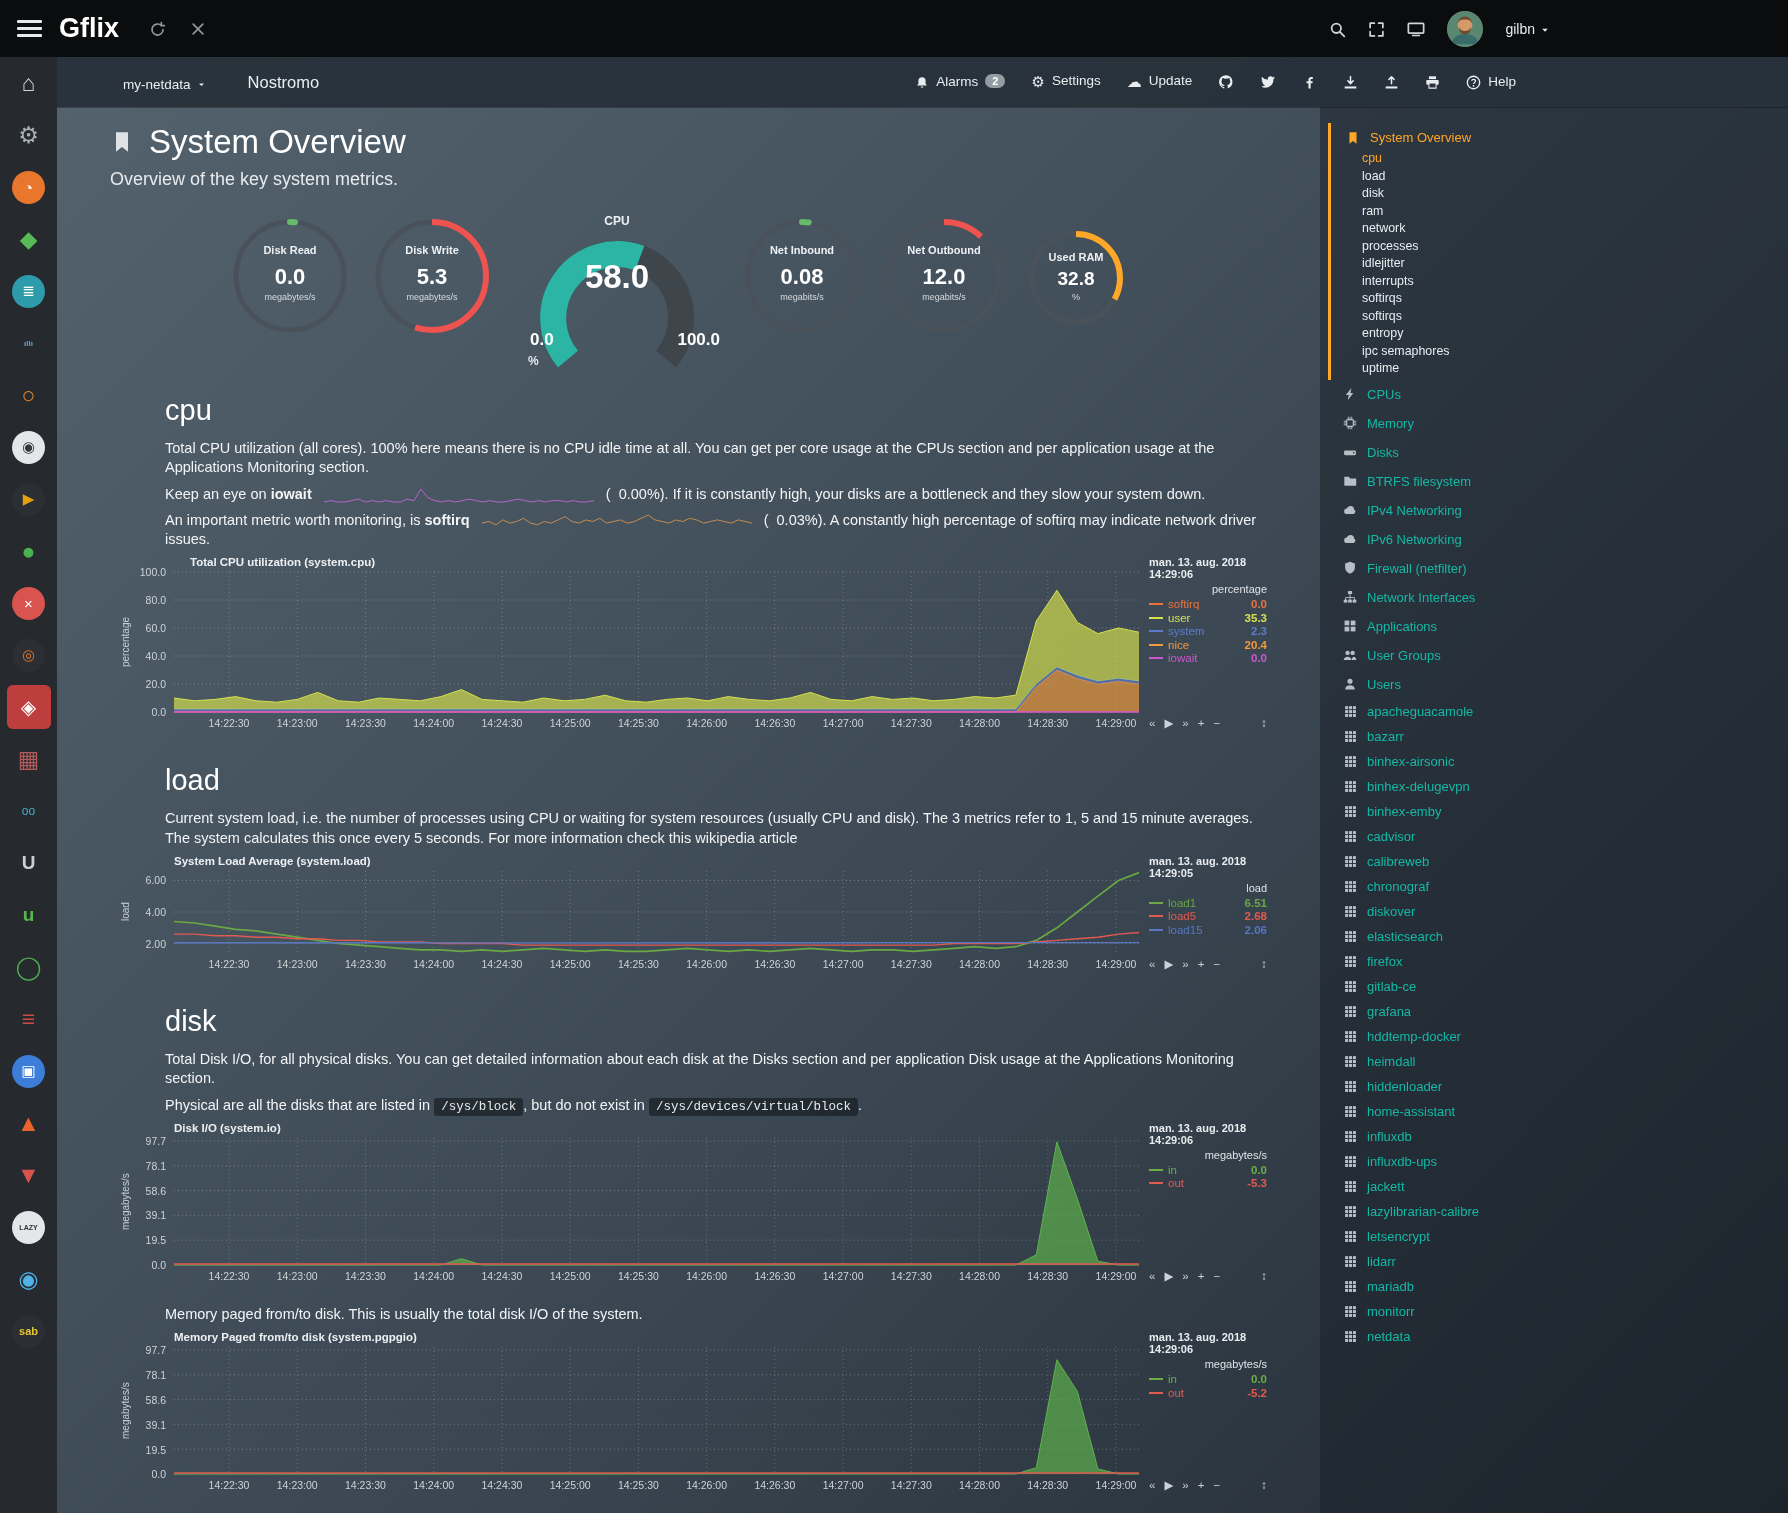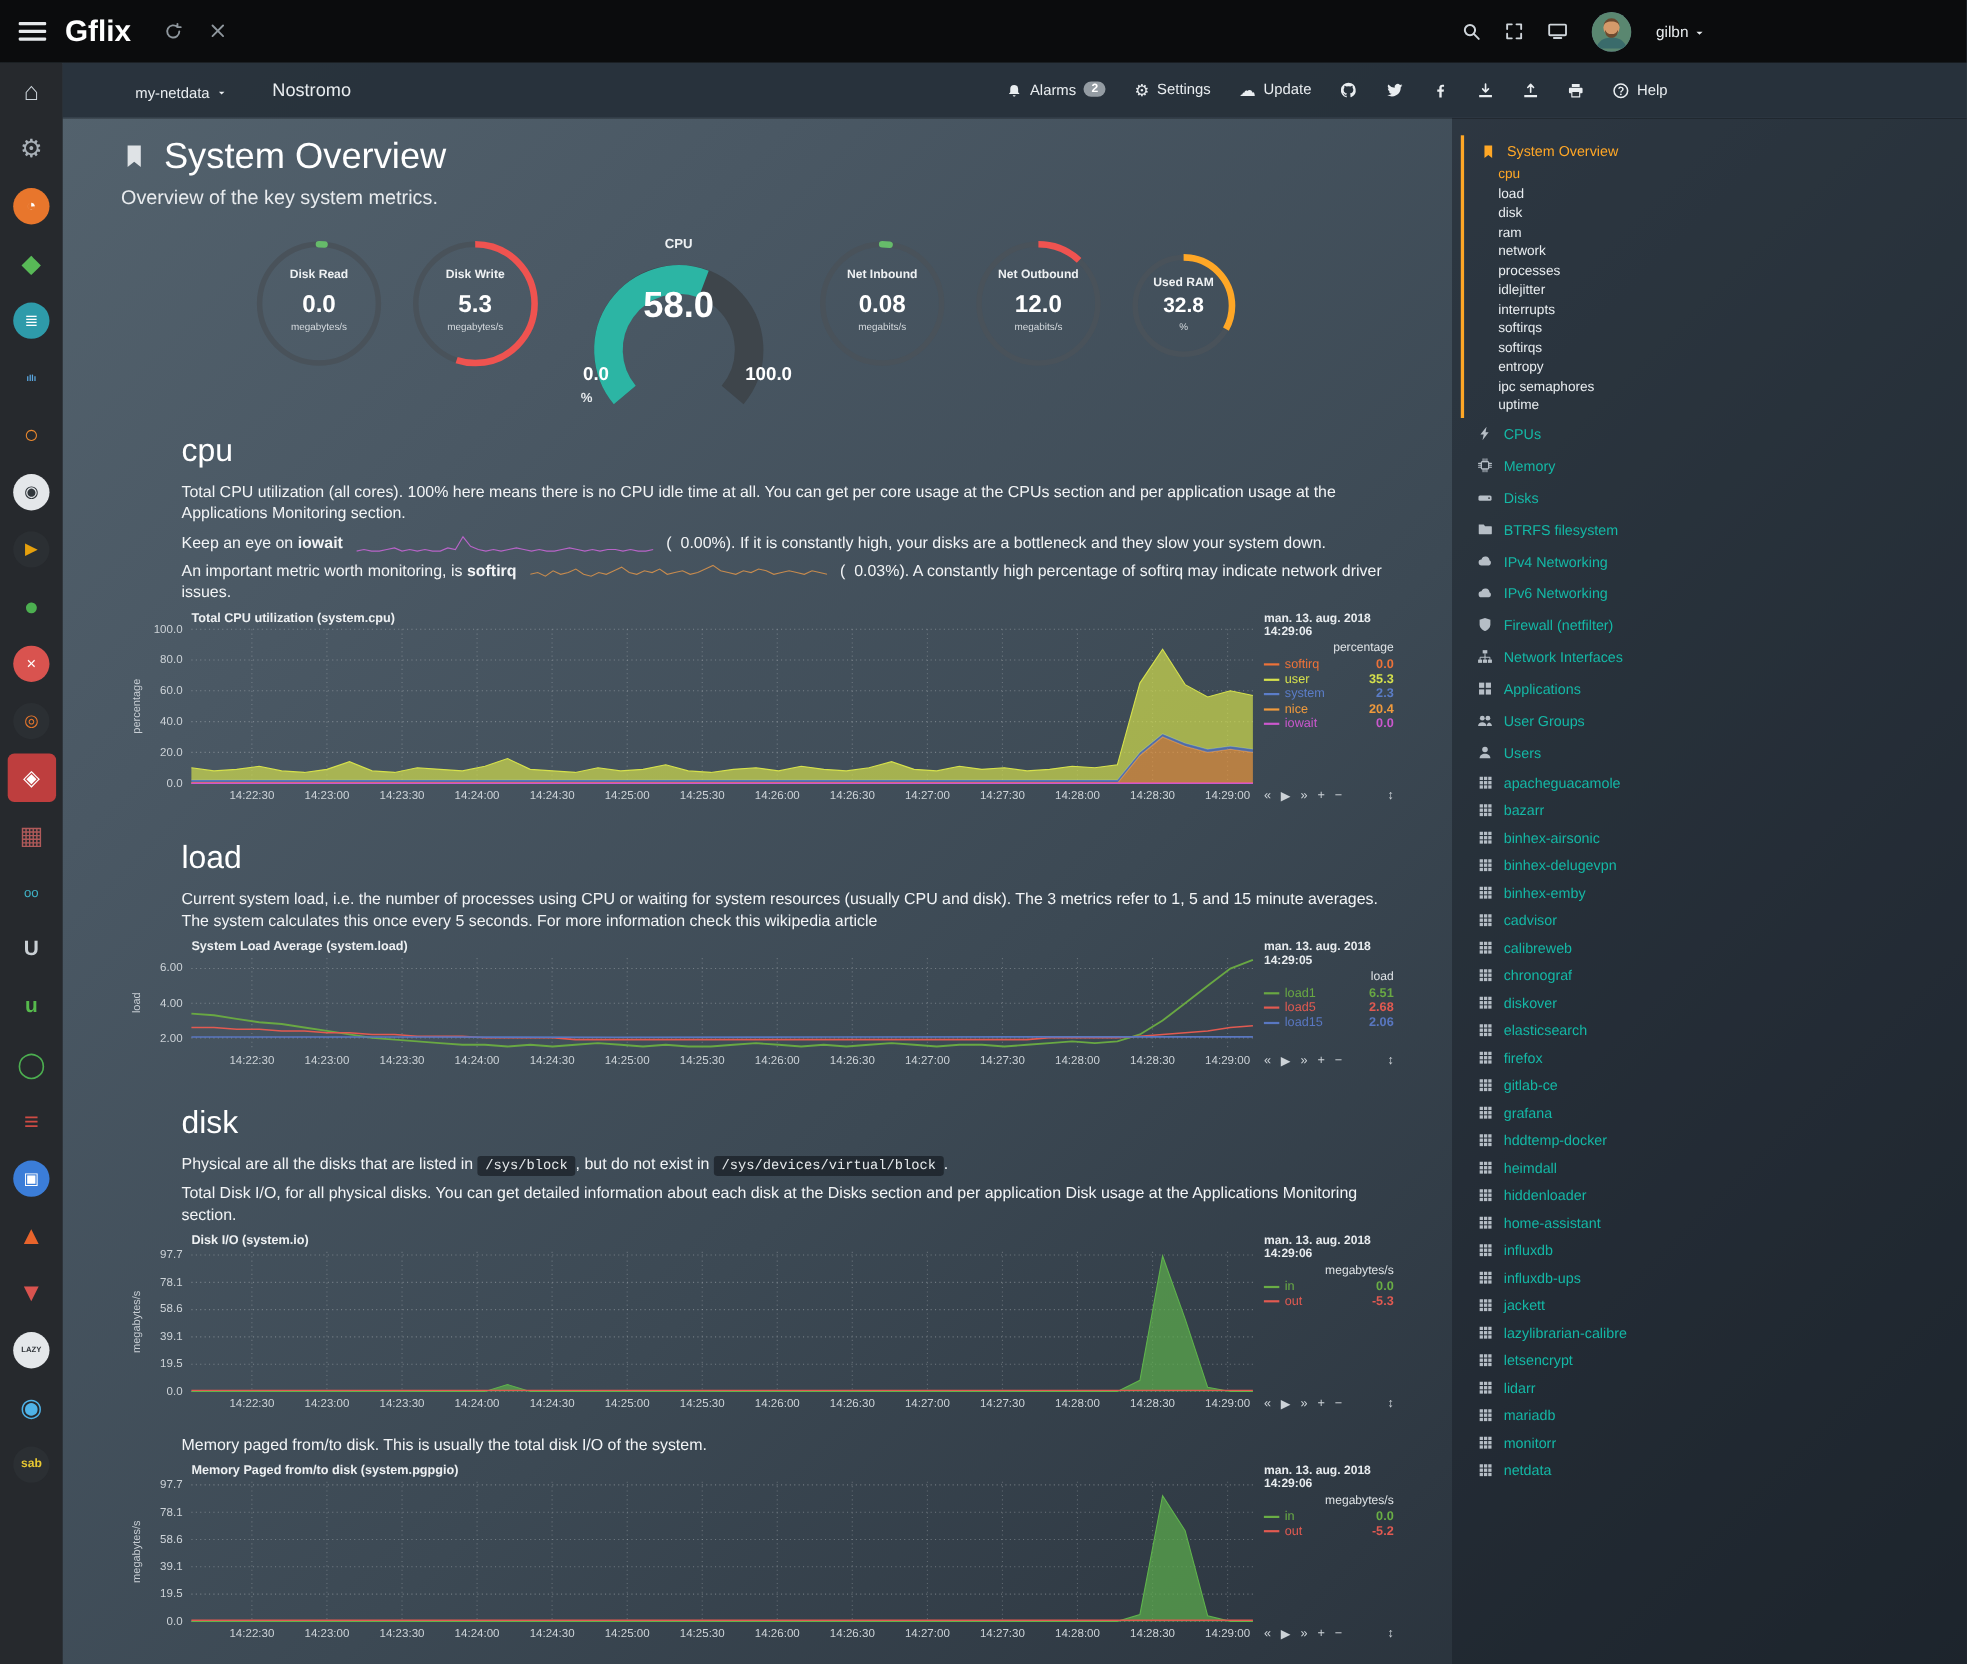--- a/index.html
+++ b/index.html
@@ -977,21 +977,21 @@
     </p>
     <p>
       <span>An important metric worth monitoring, is </span><b>softirq</b>
       <svg class="spark" width="270" height="16">
           <polyline points="0.0,10.1 6.9,8.5 13.8,11.8 20.8,6.9 27.7,10.1 34.6,8.5 41.5,5.3 48.5,10.1 55.4,11.8 62.3,8.5 69.2,10.1 76.2,6.9 83.1,3.6 90.0,8.5 96.9,10.1 103.8,6.9 110.8,8.5 117.7,5.3 124.6,10.1 131.5,8.5 138.5,6.9 145.4,10.1 152.3,8.5 159.2,5.3 166.2,2.0 173.1,6.9 180.0,8.5 186.9,10.1 193.8,6.9 200.8,8.5 207.7,5.3 214.6,6.9 221.5,10.1 228.5,8.5 235.4,6.9 242.3,8.5 249.2,10.1 256.2,6.9 263.1,8.5 270.0,10.1" fill="none" stroke="#C78B4E" stroke-width="1"></polyline>
         </svg>
       <span>(&nbsp;&nbsp;0.03%).</span><span> A constantly high percentage of softirq may indicate network driver issues.</span>
     </p>
     <div class="chart" style="width: 1149px; height: 180px;">
         <div class="c-unit" style="top: 16px; height: 140px;">percentage</div>
-        <div class="c-title" style="left: 56px;">Total CPU utilization (system.cpu)</div>
+        <div class="c-title" style="left: 72px;">Total CPU utilization (system.cpu)</div>
         <div class="c-ytick" style="left: 14px; width: 34px; top: 10px;">100.0</div>
         <div class="c-ytick" style="left: 14px; width: 34px; top: 38px;">80.0</div>
         <div class="c-ytick" style="left: 14px; width: 34px; top: 66px;">60.0</div>
         <div class="c-ytick" style="left: 14px; width: 34px; top: 94px;">40.0</div>
         <div class="c-ytick" style="left: 14px; width: 34px; top: 122px;">20.0</div>
         <div class="c-ytick" style="left: 14px; width: 34px; top: 150px;">0.0</div>
         <svg width="965" height="140" class="c-plot" style="left: 56px; top: 16px;">
           <line x1="0" y1="0.0" x2="965" y2="0.0" stroke="rgba(255,255,255,.28)" stroke-width="1" stroke-dasharray="1,3"></line>
           <line x1="0" y1="28.0" x2="965" y2="28.0" stroke="rgba(255,255,255,.28)" stroke-width="1" stroke-dasharray="1,3"></line>
           <line x1="0" y1="56.0" x2="965" y2="56.0" stroke="rgba(255,255,255,.28)" stroke-width="1" stroke-dasharray="1,3"></line>
@@ -1147,24 +1147,24 @@
           <span>»</span>
           <span>+</span>
           <span>−</span>
           <span class="tool-resize">↕</span>
         </div>
       </div>
   </div>
 
   <h2 class="section">disk</h2>
   <div class="section-body">
+    <p>Total Disk I/O, for all physical disks. You can get detailed information about each disk at the Disks section and per application Disk usage at the Applications Monitoring section.</p>
     <p>
       <span>Physical are all the disks that are listed in </span><code class="inline">/sys/block</code><span>, but do not exist in </span><code class="inline">/sys/devices/virtual/block</code><span>.</span>
     </p>
-    <p>Total Disk I/O, for all physical disks. You can get detailed information about each disk at the Disks section and per application Disk usage at the Applications Monitoring section.</p>
     <div class="chart" style="width: 1149px; height: 167px;">
         <div class="c-unit" style="top: 16px; height: 127px;">megabytes/s</div>
         <div class="c-title" style="left: 56px;">Disk I/O (system.io)</div>
         <div class="c-ytick" style="left: 14px; width: 34px; top: 12.921px;">97.7</div>
         <div class="c-ytick" style="left: 14px; width: 34px; top: 37.813px;">78.1</div>
         <div class="c-ytick" style="left: 14px; width: 34px; top: 62.578px;">58.6</div>
         <div class="c-ytick" style="left: 14px; width: 34px; top: 87.343px;">39.1</div>
         <div class="c-ytick" style="left: 14px; width: 34px; top: 112.235px;">19.5</div>
         <div class="c-ytick" style="left: 14px; width: 34px; top: 137px;">0.0</div>
         <svg width="965" height="127" class="c-plot" style="left: 56px; top: 16px;">

